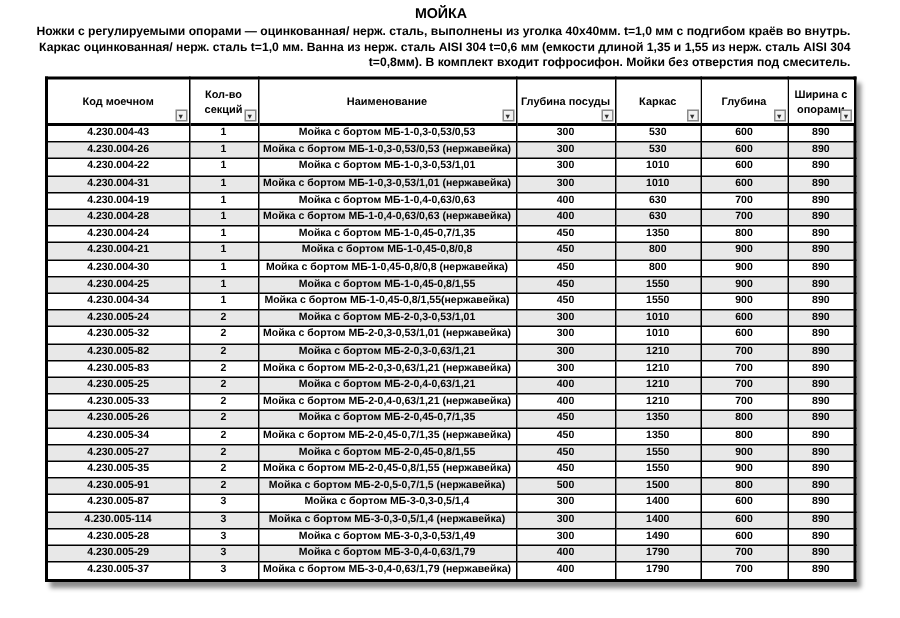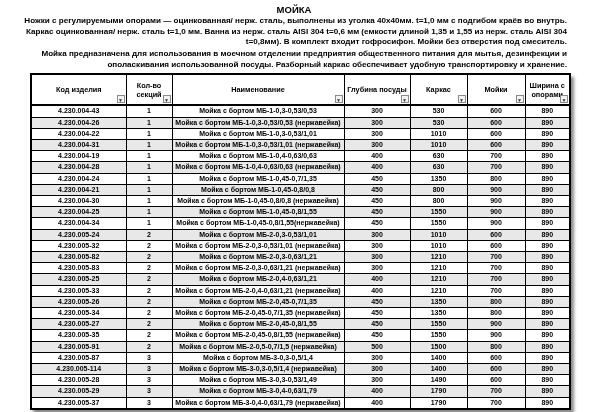--- a/index.html
+++ b/index.html
@@ -81,40 +81,39 @@
     box-sizing: border-box;
     cursor: pointer;
   }
 </style>
 </head>
 <body>
 
 <div class="page">
   <div class="title">МОЙКА</div>
   <div class="desc">Ножки с регулируемыми опорами — оцинкованная/ нерж.  сталь, выполнены из уголка 40х40мм. t=1,0 мм с подгибом краёв во внутрь. Каркас оцинкованная/ нерж.  сталь t=1,0 мм. Ванна из нерж. сталь AISI 304  t=0,6 мм (емкости длиной 1,35 и 1,55 из нерж. сталь AISI 304 t=0,8мм). В комплект входит гофросифон. Мойки без отверстия под смеситель.</div>
-  <div class="desc">Мойка предназначена для использования в моечном отделении предприятия общественного питания для мытья, дезинфекции и ополаскивания использованной посуды. Разборный каркас обеспечивает удобную транспортировку и хранение.</div>
 
   <table class="spec">
     <colgroup>
       <col style="width:95px">
       <col style="width:46px">
       <col style="width:172px">
       <col style="width:66px">
       <col style="width:57px">
       <col style="width:58px">
       <col style="width:45px">
     </colgroup>
     <thead>
       <tr id="header-row">
-          <th><span>Код изделия</span><span class="filter-btn">▼</span></th>
+          <th><span>Код моечном</span><span class="filter-btn">▼</span></th>
           <th><span>Кол-во секций</span><span class="filter-btn">▼</span></th>
           <th><span>Наименование</span><span class="filter-btn">▼</span></th>
           <th><span>Глубина посуды</span><span class="filter-btn">▼</span></th>
           <th><span>Каркас</span><span class="filter-btn">▼</span></th>
-          <th><span>Мойки</span><span class="filter-btn">▼</span></th>
+          <th><span>Глубина</span><span class="filter-btn">▼</span></th>
           <th><span>Ширина с опорами</span><span class="filter-btn">▼</span></th>
         </tr>
     </thead>
     <tbody id="table-body">
         <tr>
           <td>4.230.004-43</td>
           <td>1</td>
           <td>Мойка с бортом МБ-1-0,3-0,53/0,53</td>
           <td>300</td>
           <td>530</td>

